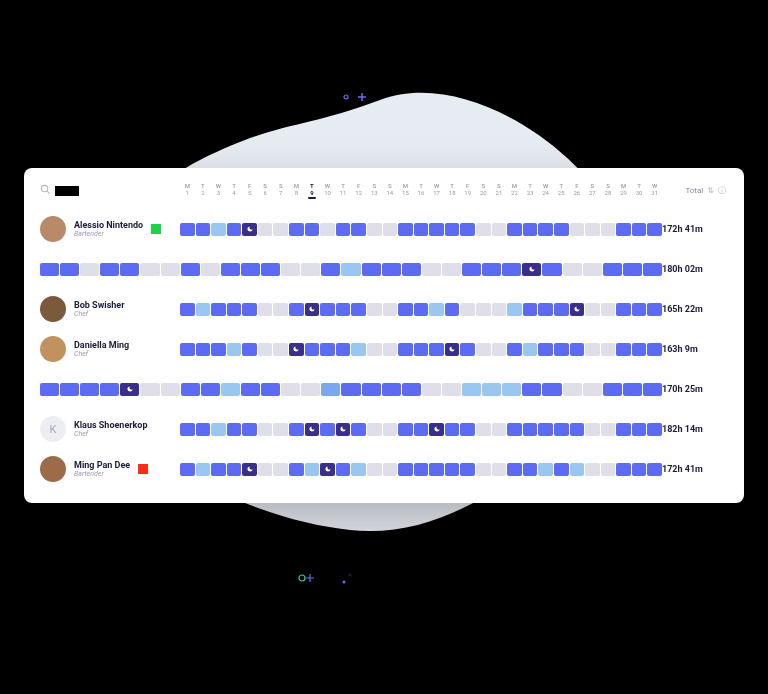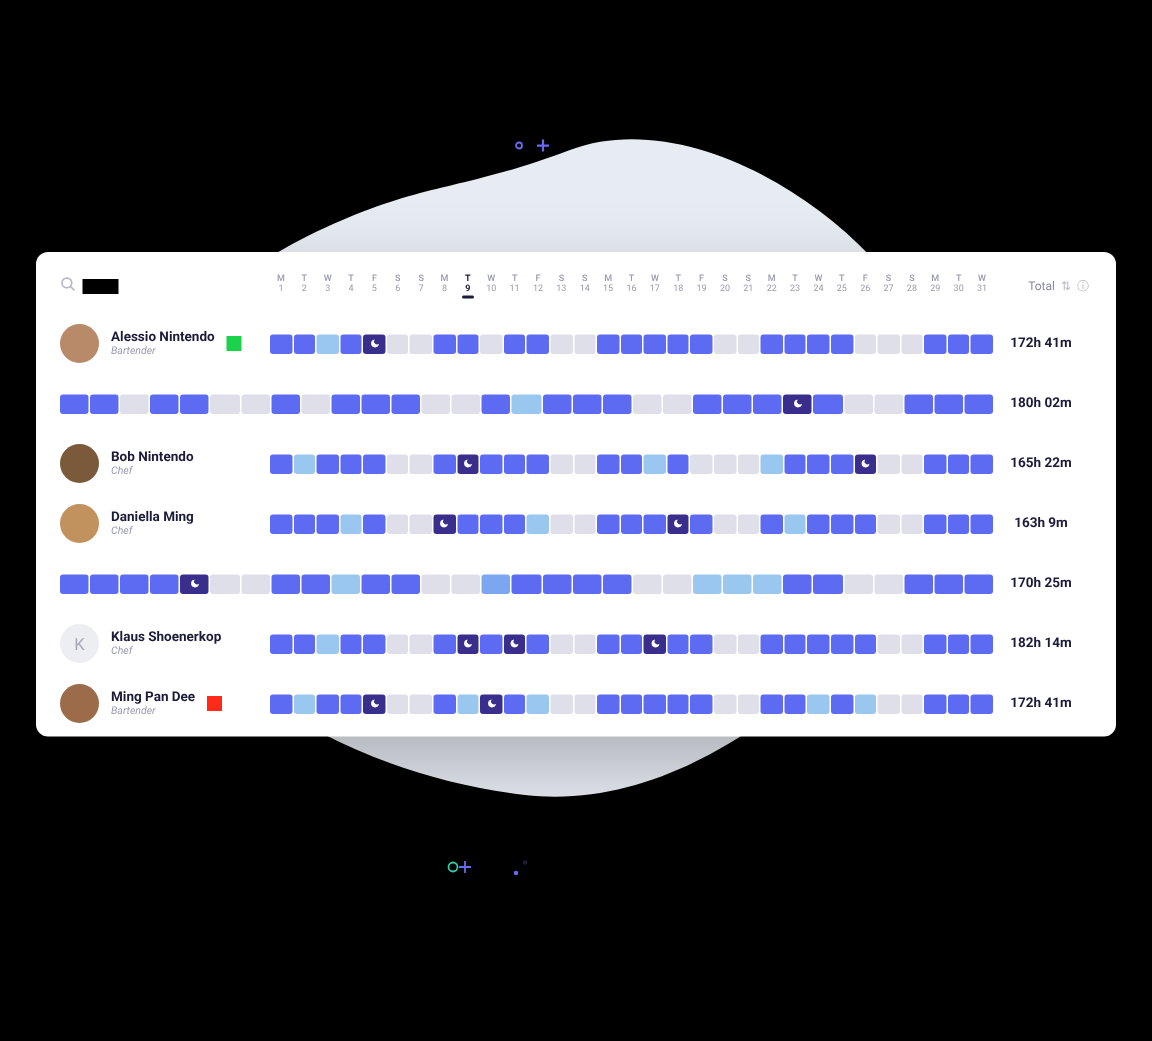--- a/index.html
+++ b/index.html
@@ -33,21 +33,21 @@
   }
   .card {
     position: absolute;
     top: 168px;
     left: 24px;
     width: 720px;
     background: #fff;
     border-radius: 8px;
     box-shadow: 0 20px 50px rgba(0,0,0,0.25);
     z-index: 2;
-    padding: 14px 16px 2px 16px;
+    padding: 14px 16px 14px 16px;
   }
   .header-row {
     display: flex;
     align-items: center;
     margin-bottom: 10px;
   }
   .search-area {
     width: 140px;
     display: flex;
     align-items: center;
@@ -165,21 +165,21 @@
   .c-d { background: #3a2e8c; }
   .moon {
     position: absolute;
     top: 50%; left: 50%;
     transform: translate(-50%,-50%);
     width: 7px; height: 7px;
     color: #fff;
   }
   .total-cell {
     width: 66px;
-    text-align: center;
+    text-align: left;
     font-size: 9px;
     font-weight: 700;
     color: #1b1b3a;
     padding-right: 2px;
   }
 </style>
 </head>
 <body>
 
 <svg class="blob-bg" viewBox="0 0 600 480">
@@ -430,21 +430,21 @@
           <div class="cell c-b"></div>
           <div class="cell c-b"></div>
           <div class="cell c-b"></div>
         </div>
         <div class="total-cell">180h 02m</div>
       </div>
       <div class="row">
         <div class="employee">
           <div class="avatar" style="background: rgb(122, 90, 58);"></div>
           <div class="emp-text">
-            <div class="emp-name">Bob Nintendo</div>
+            <div class="emp-name">Bob Swisher</div>
             <div class="emp-role">Chef</div>
           </div>
         </div>
         <div class="calendar-cells">
           <div class="cell c-b"></div>
           <div class="cell c-lb"></div>
           <div class="cell c-b"></div>
           <div class="cell c-b"></div>
           <div class="cell c-b"></div>
           <div class="cell c-g"></div>

